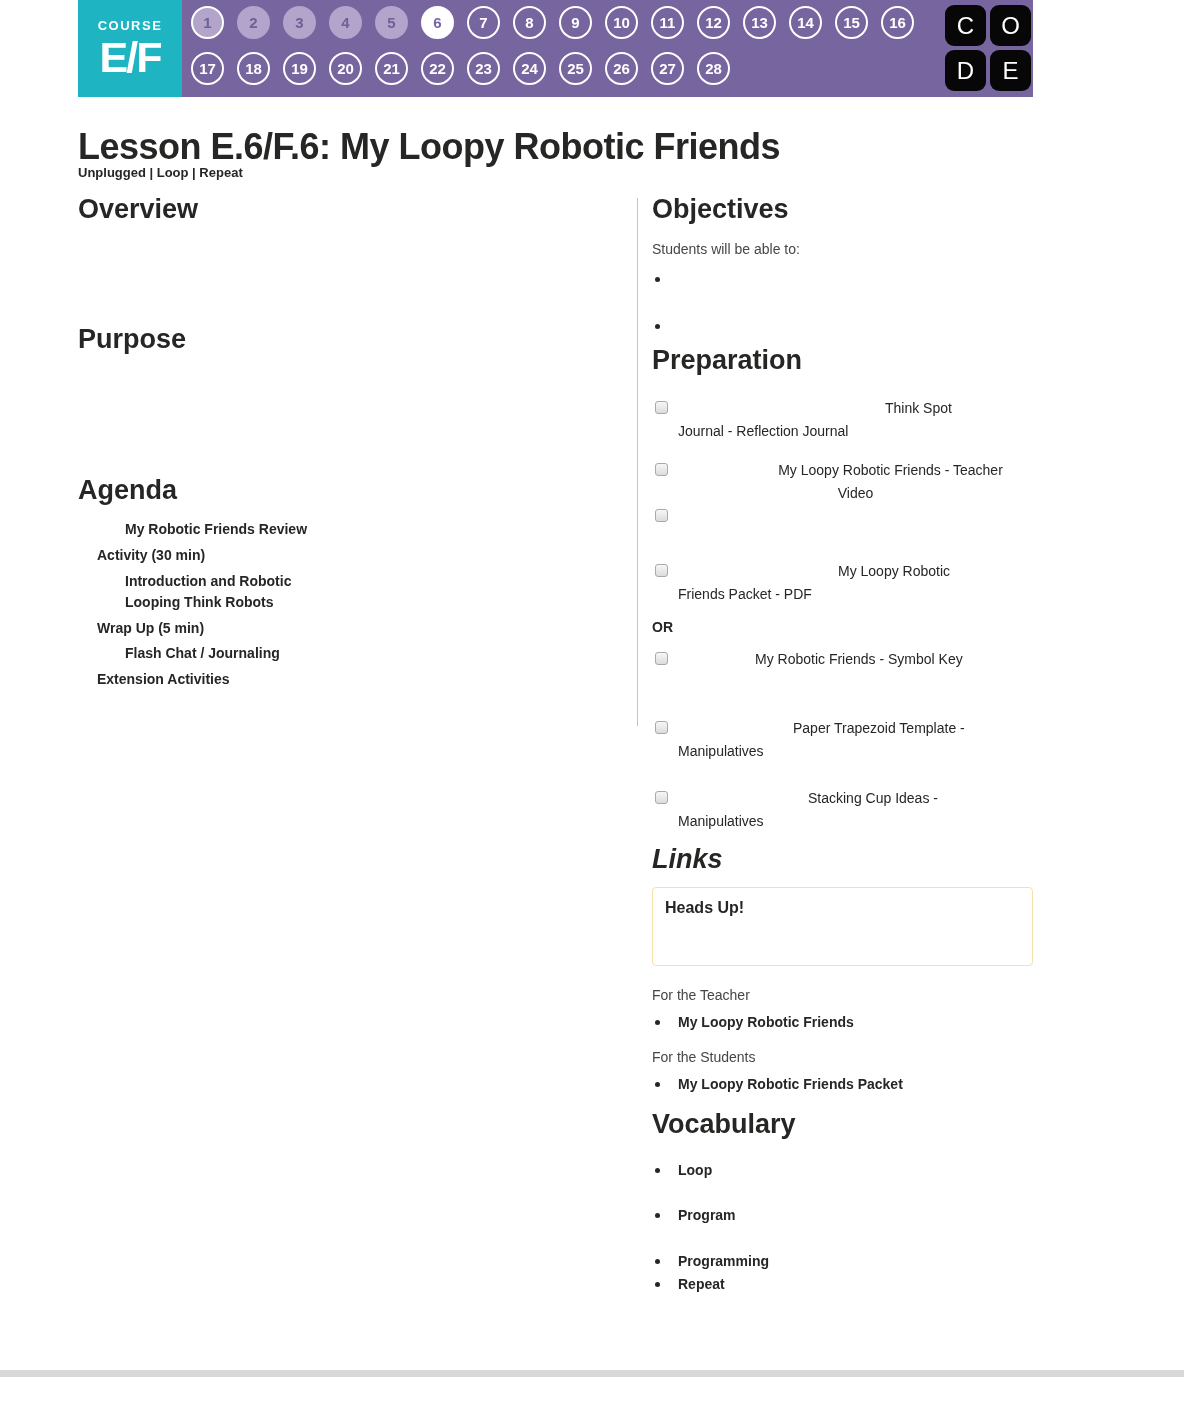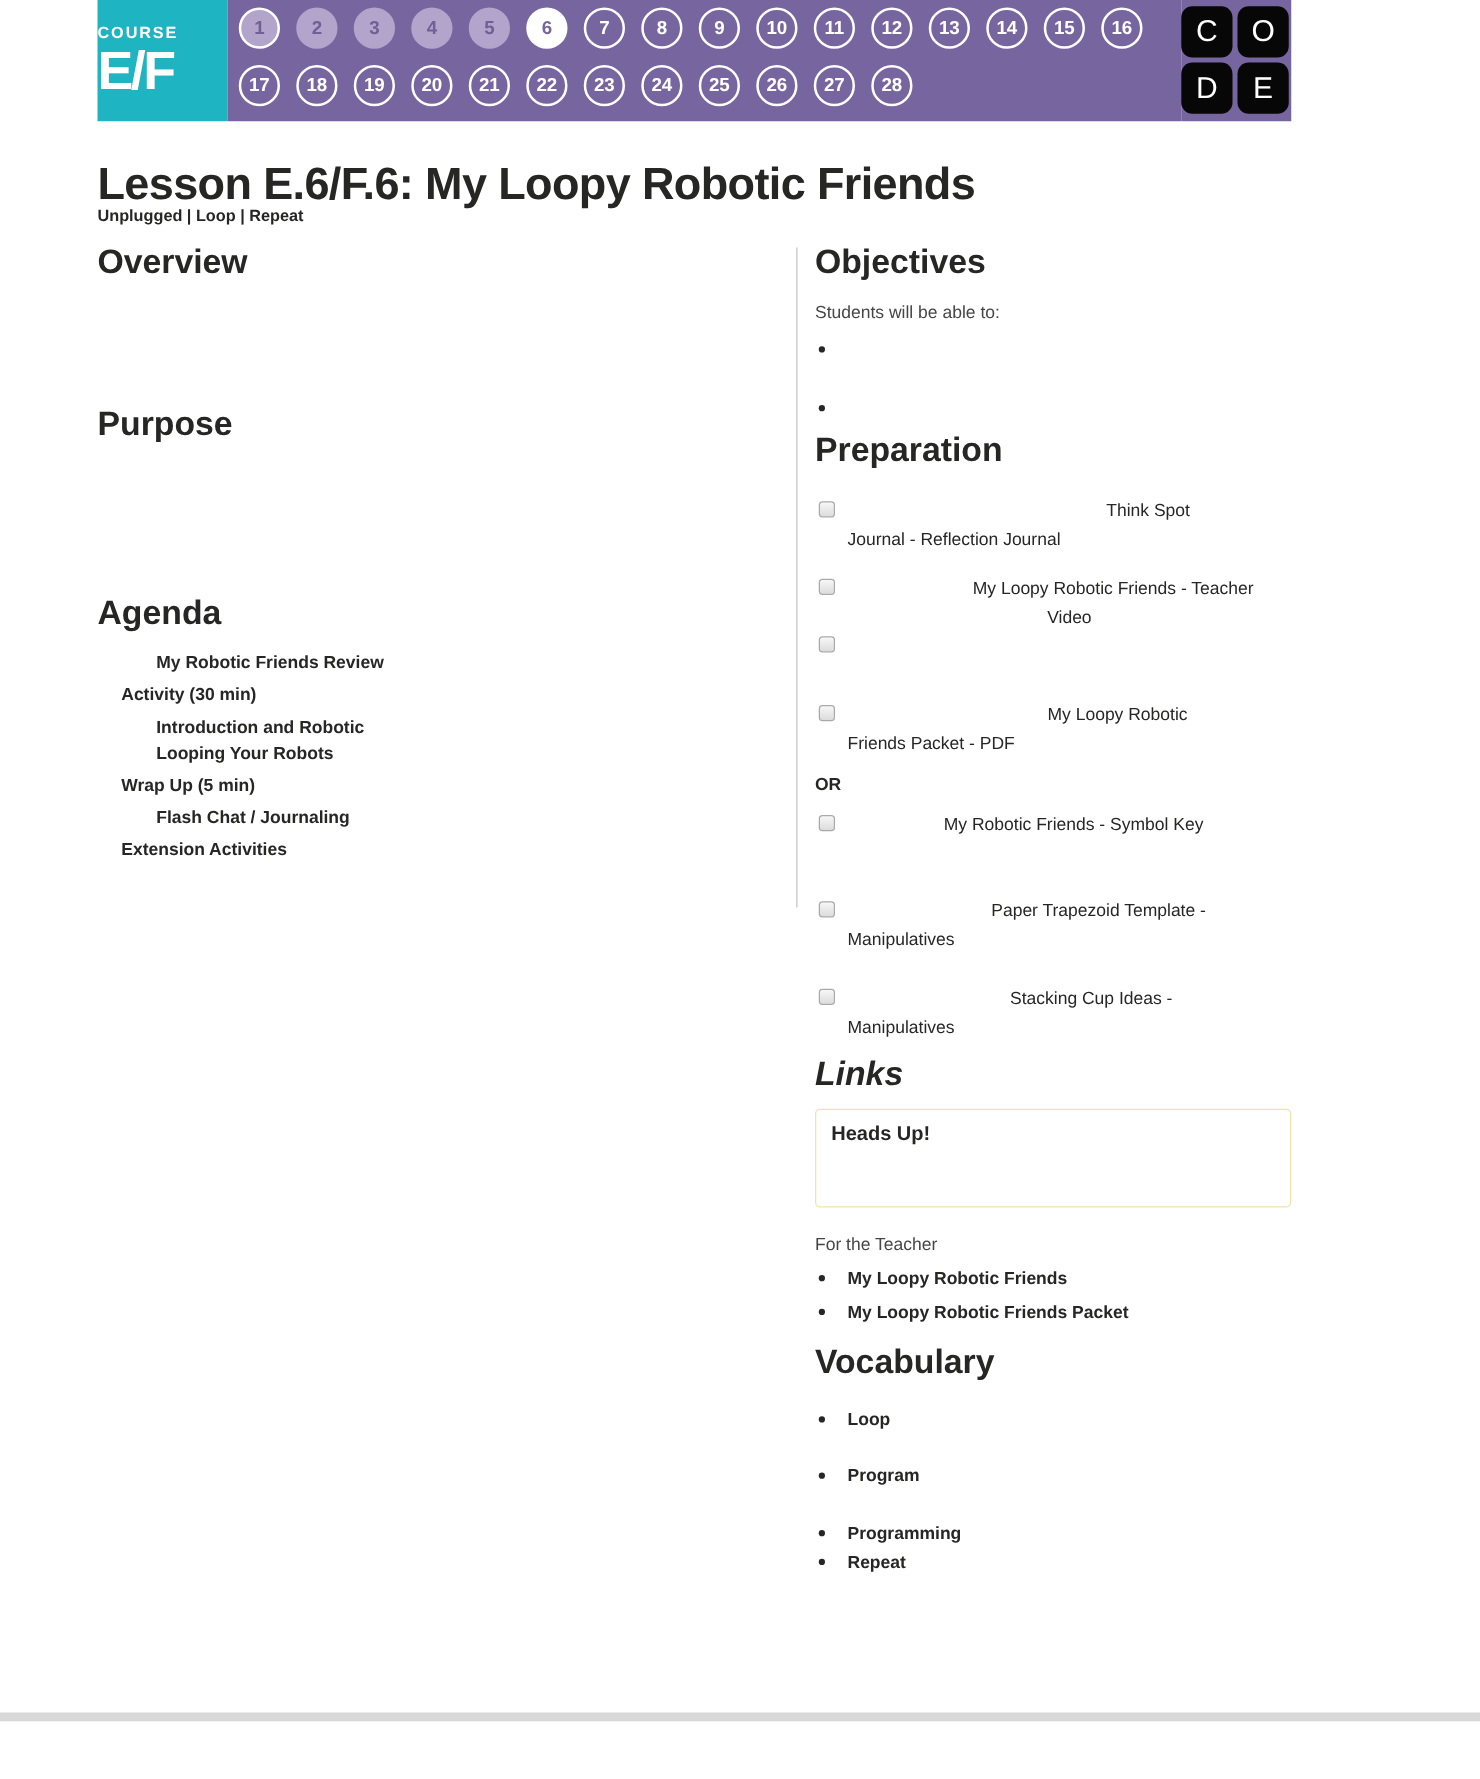--- a/index.html
+++ b/index.html
@@ -9,21 +9,21 @@
   *{box-sizing:border-box;}
   html,body{margin:0;padding:0;}
   body{
     width:1184px;height:1423px;position:relative;background:#fff;
     font-family:"Liberation Sans",sans-serif;color:var(--ink);overflow:hidden;
   }
   .page{position:absolute;left:78px;top:0;width:955px;}
 
   
   .banner{display:flex;height:97px;width:955px;}
-  .logo{width:104px;background:var(--teal);color:#fff;display:flex;flex-direction:column;align-items:flex-start;justify-content:center;}
+  .logo{width:104px;background:var(--teal);color:#fff;display:flex;flex-direction:column;align-items:center;justify-content:center;}
   .logo .course{font-size:13px;font-weight:bold;letter-spacing:1.5px;line-height:15px;margin-bottom:2px;}
   .logo .codeletters{font-size:43px;font-weight:bold;line-height:44px;letter-spacing:-2px;}
   .circles{flex:1;background:var(--purple);padding:6px 0 0 9px;}
   .circle-row{display:flex;gap:13px;margin-bottom:13px;}
   .circle{
     width:33px;height:33px;border-radius:50%;flex:0 0 33px;
     display:flex;align-items:center;justify-content:center;
     border:2px solid #fff;color:#fff;font-size:15px;font-weight:bold;cursor:pointer;
   }
   .circle.filled{background:var(--lavender);border-color:var(--lavender);color:#6f6096;}
@@ -145,21 +145,21 @@
     <div class="divider"></div>
 
     <div class="col-left">
       <h2>Overview</h2>
       <h2 class="h-purpose">Purpose</h2>
       <h2 class="h-agenda">Agenda</h2>
       <div class="agenda-list">
           <div class="agenda-item lvl2" style="margin-top: 5px;">My Robotic Friends Review</div>
           <div class="agenda-item lvl1" style="margin-top: 5px;">Activity (30 min)</div>
           <div class="agenda-item lvl2" style="margin-top: 5px;">Introduction and Robotic</div>
-          <div class="agenda-item lvl2" style="margin-top: 0px;">Looping Your Robots</div>
+          <div class="agenda-item lvl2" style="margin-top: 0px;">Looping Think Robots</div>
           <div class="agenda-item lvl1" style="margin-top: 5px;">Wrap Up (5 min)</div>
           <div class="agenda-item lvl2" style="margin-top: 4px;">Flash Chat / Journaling</div>
           <div class="agenda-item lvl1" style="margin-top: 5px;">Extension Activities</div>
         </div>
     </div>
 
     <div class="col-right">
       <h2>Objectives</h2>
       <div class="sbat">Students will be able to:</div>
       <ul class="dotlist objectives">
@@ -203,20 +203,21 @@
       <h2 class="h-links">Links</h2>
       <div class="heads-up">
         <div class="hu-title">Heads Up!</div>
       </div>
 
       <div class="for-label">For the Teacher</div>
       <ul class="dotlist res">
           <li>My Loopy Robotic Friends</li>
         </ul>
 
+      <div class="for-label students">For the Students</div>
       <ul class="dotlist res">
           <li>My Loopy Robotic Friends Packet</li>
         </ul>
 
       <h2 class="h-vocab">Vocabulary</h2>
       <ul class="dotlist vocab">
           <li style="margin-bottom: 22px;">Loop</li>
           <li style="margin-bottom: 23px;">Program</li>
           <li style="margin-bottom: 0px;">Programming</li>
           <li style="margin-bottom: 0px;">Repeat</li>

